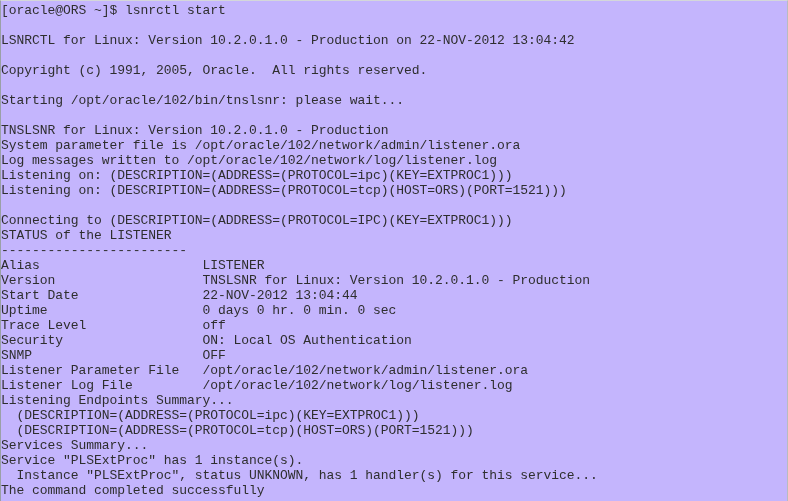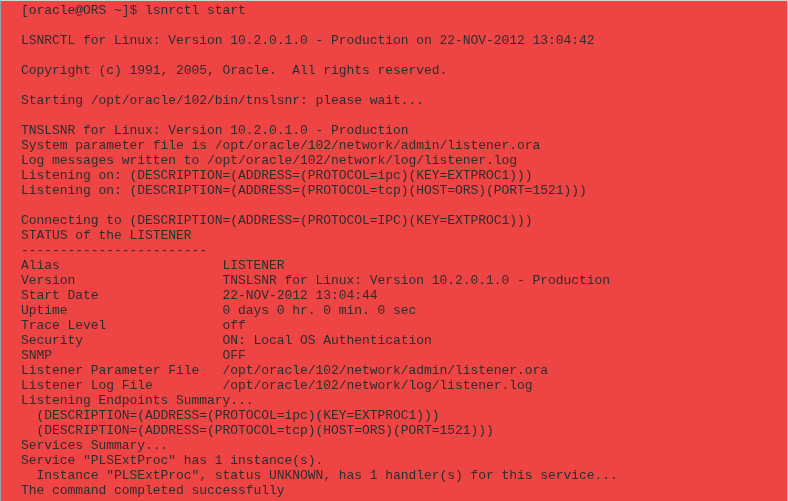--- a/index.html
+++ b/index.html
@@ -12,25 +12,25 @@
     width: 788px;
     height: 501px;
     overflow: hidden;
     font-family: "Liberation Mono", "DejaVu Sans Mono", monospace;
   }
   #terminal {
     position: relative;
     box-sizing: border-box;
     width: 788px;
     height: 501px;
-    background: #ef4444;
+    background: #c4b5fd;
     border-left: 1px solid #9aa0a6;
     border-right: 1px solid #b8bcc0;
     border-top: 1px solid #d4d7da;
-    padding: 2px 0 0 20px;
+    padding: 2px 0 0 0;
     overflow: hidden;
   }
   .screen {
     display: block;
     margin: 0;
     padding: 0;
     font-family: "Liberation Mono", "DejaVu Sans Mono", monospace;
     font-size: 13px;
     line-height: 15px;
     letter-spacing: -0.05px;

